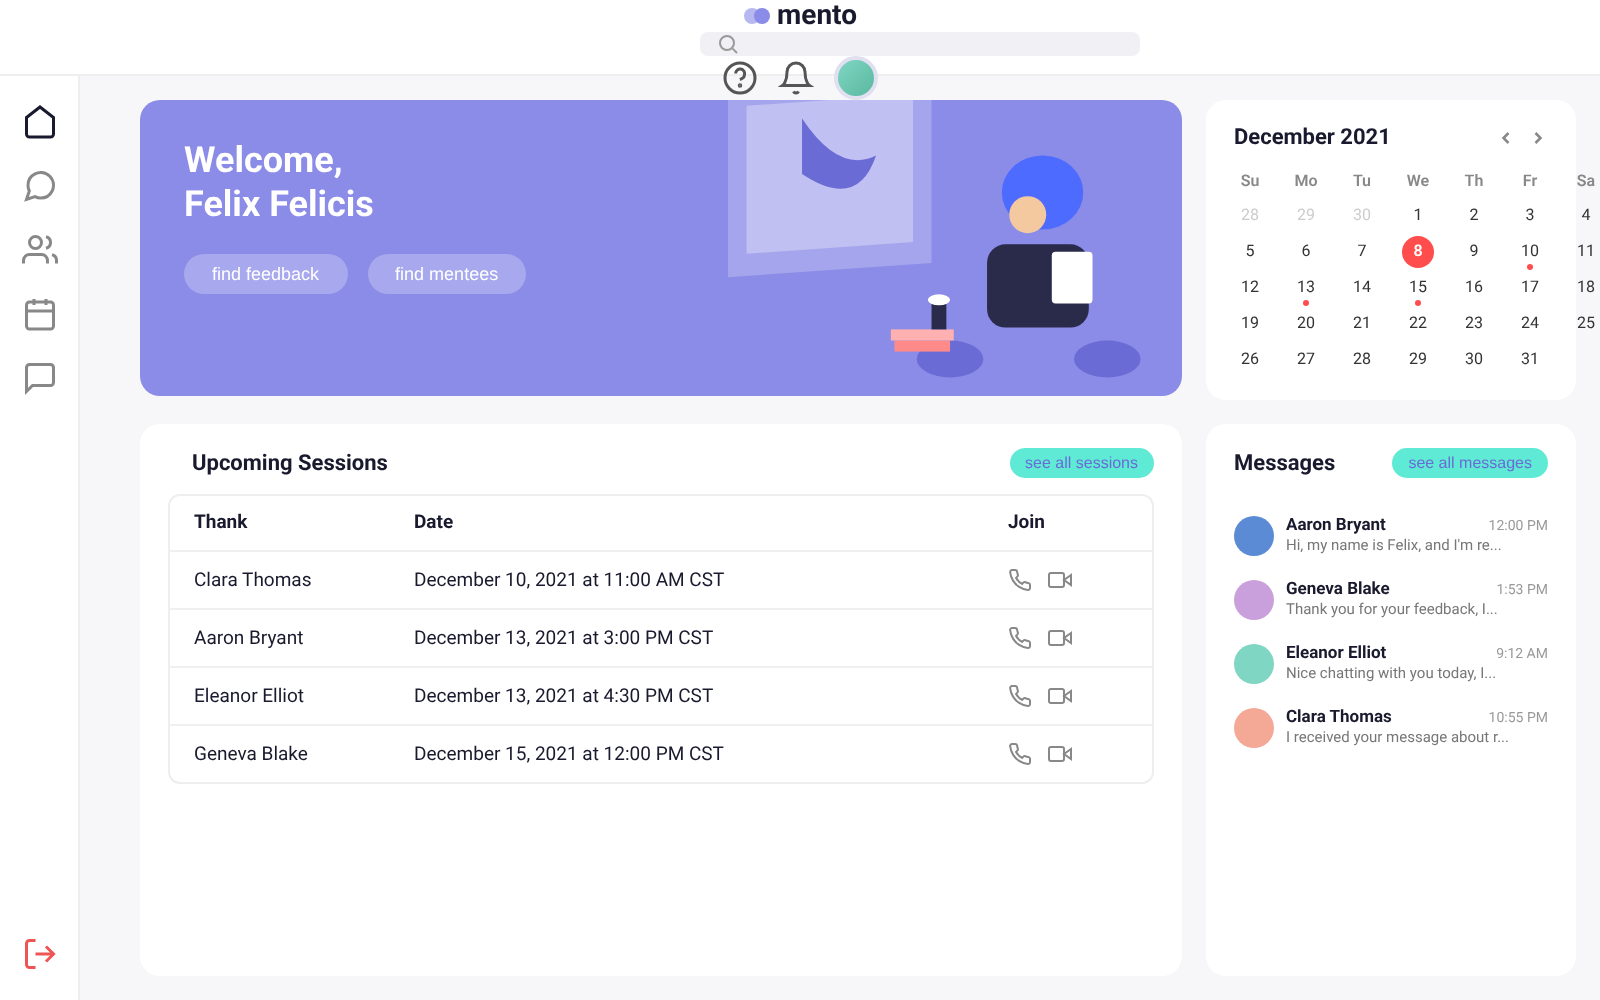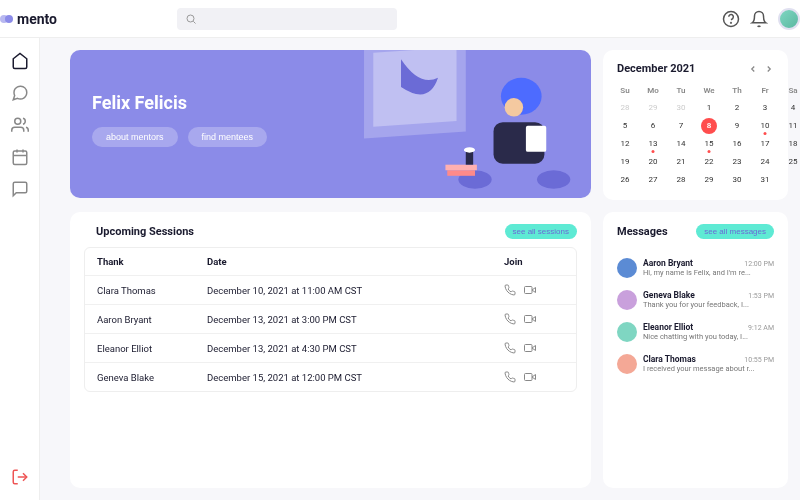--- a/index.html
+++ b/index.html
@@ -12,20 +12,21 @@
     overflow: hidden;
     font-size: 10px;
   }
   .topbar {
     height: 38px;
     background: #fff;
     display: flex;
     align-items: center;
     padding: 0 0;
     border-bottom: 1px solid #eee;
+    flex-direction: column;
   }
   .brand { display: flex; align-items: center; gap: 4px; font-weight: 700; font-size: 14px; }
   .brand-dots { display: inline-flex; gap: -2px; }
   .brand-dots span { width: 8px; height: 8px; border-radius: 50%; background: #8b8be8; display:inline-block; }
   .brand-dots span:first-child { background: #b8b8f0; margin-right:-3px; }
   .search {
     margin-left: 120px;
     width: 220px;
     height: 22px;
     background: #f1f1f5;
@@ -199,25 +200,25 @@
           <path d="M9 21H5a2 2 0 0 1-2-2V5a2 2 0 0 1 2-2h4"></path>
           <polyline points="16 17 21 12 16 7"></polyline>
           <line x1="21" y1="12" x2="9" y2="12"></line>
         </svg>
     </span>
   </div>
 
   <div class="main">
     <div class="hero">
       <h1>
-        <br>
+        <span>Welcome,</span><br>
         <span>Felix Felicis</span>
       </h1>
       <div class="hero-btns">
-        <button class="hero-btn">about mentors</button>
+        <button class="hero-btn">find feedback</button>
         <button class="hero-btn">find mentees</button>
       </div>
       <div class="hero-art">
         <svg viewBox="0 0 300 160">
           <rect x="60" y="0" width="110" height="100" fill="#a5a5ed" transform="skewY(-4)"></rect>
           <rect x="70" y="8" width="90" height="80" fill="#c0c0f2" transform="skewY(-4)"></rect>
           <path d="M100 10 q20 30 40 20 q-10 30 -40 10z" fill="#6b6bd6"></path>
           <ellipse cx="230" cy="50" rx="22" ry="20" fill="#4d6bff"></ellipse>
           <circle cx="222" cy="62" r="10" fill="#f4c9a0"></circle>
           <rect x="200" y="78" width="55" height="45" rx="10" fill="#2a2a4a"></rect>

